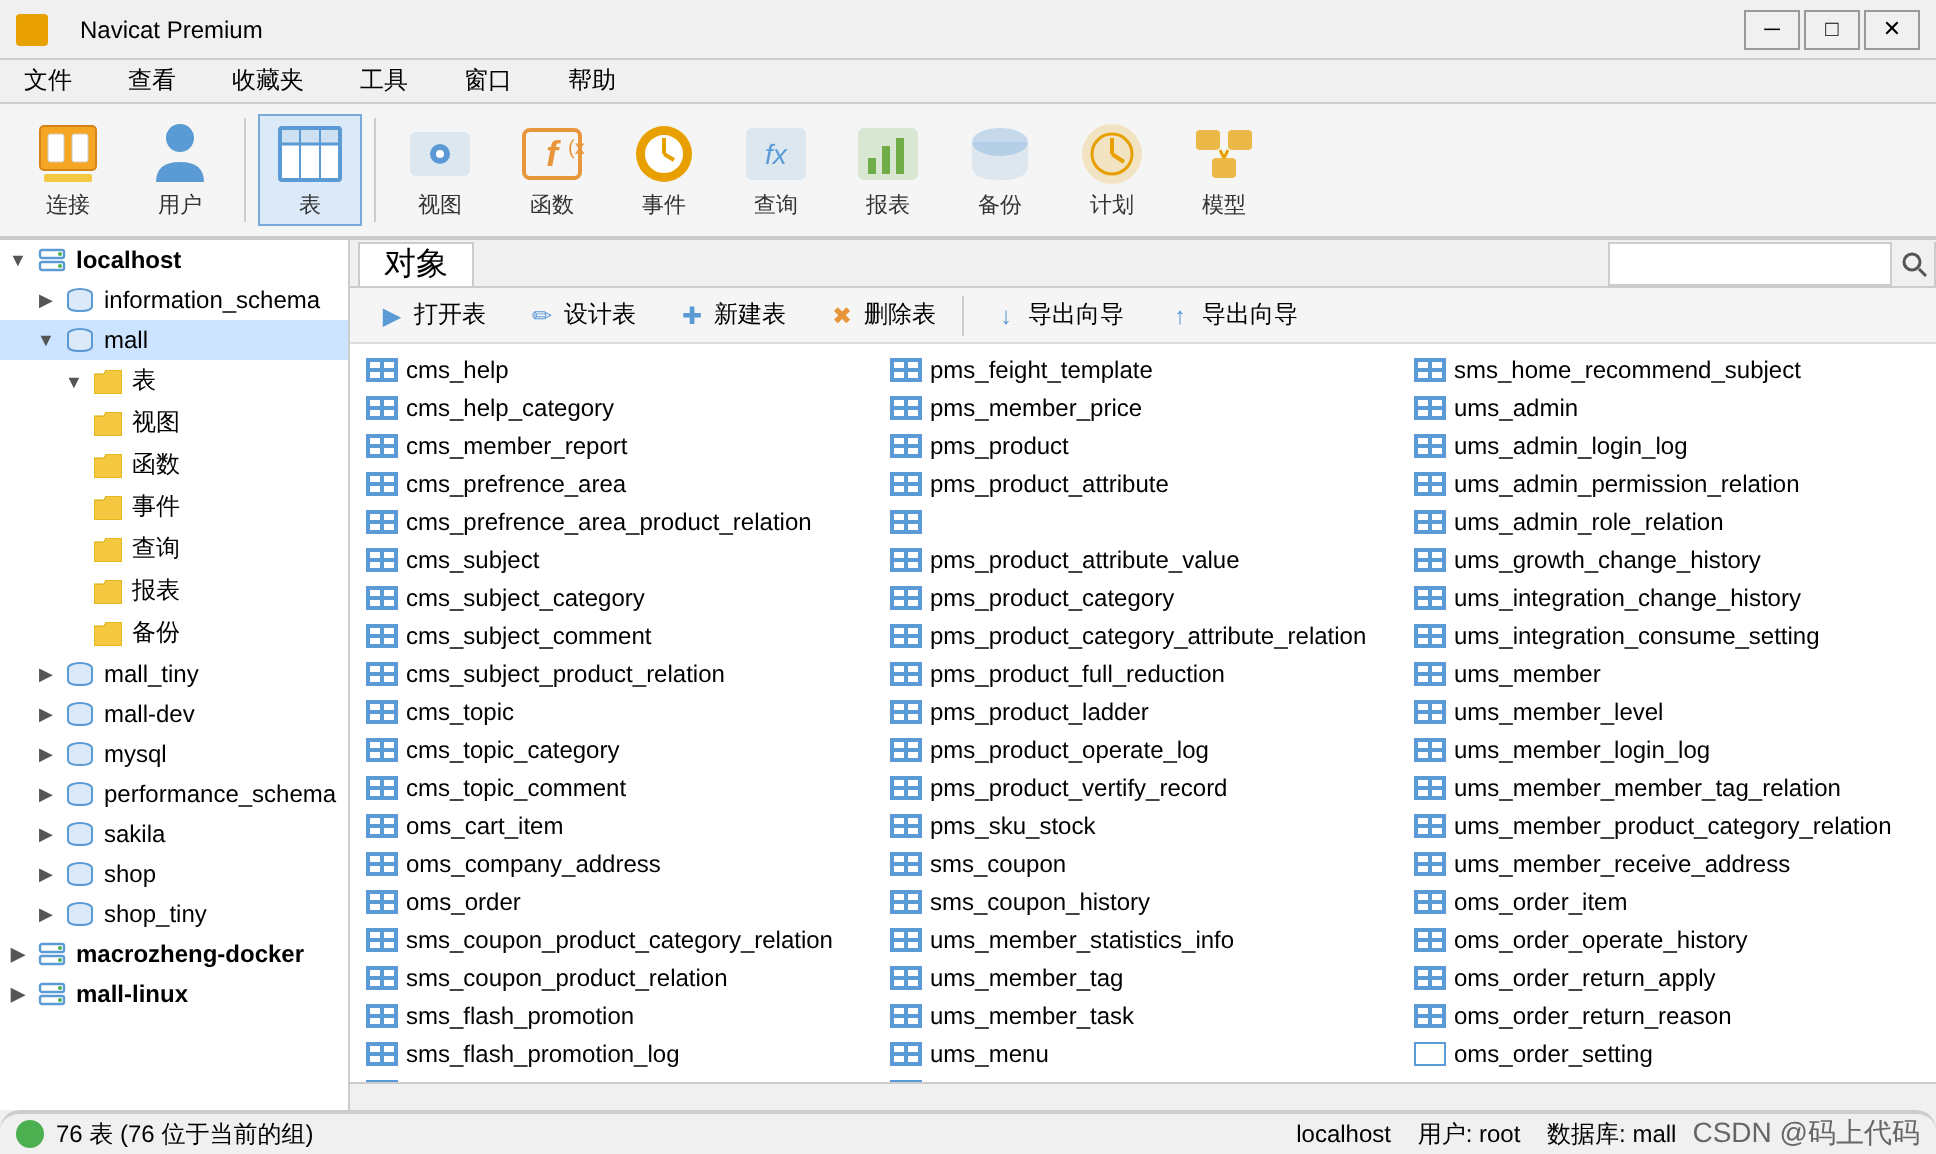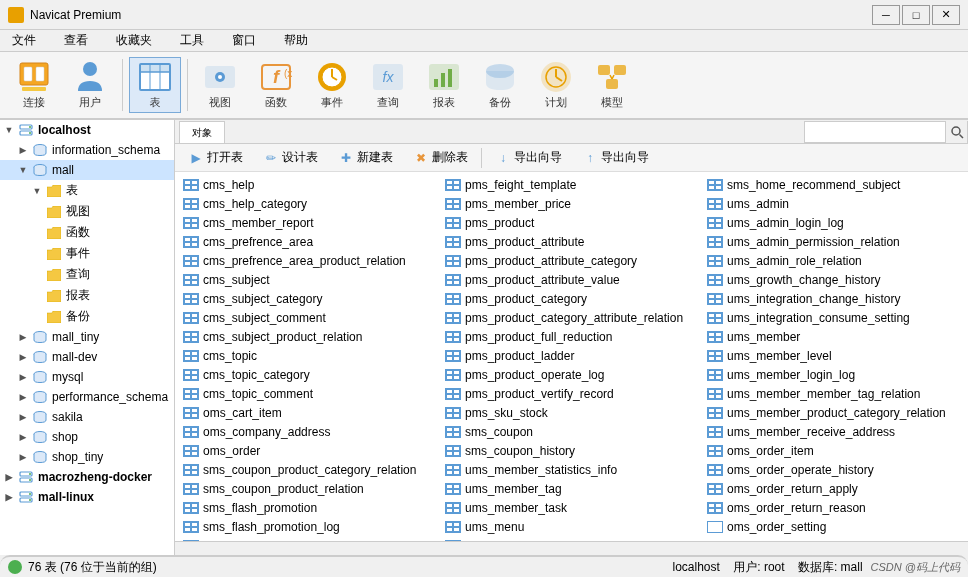--- a/index.html
+++ b/index.html
@@ -1,20 +1,20 @@
 <!DOCTYPE html>
 <html><head>
   <meta charset="utf-8">
   <style>
     * { margin: 0; padding: 0; box-sizing: border-box; }
     body { font-family: 'Microsoft YaHei', SimSun, Arial, sans-serif; font-size: 12px; background: #f0f0f0; width: 968px; height: 577px; overflow: hidden; }
 
     
     .title-bar { background: #f0f0f0; height: 30px; display: flex; align-items: center; justify-content: space-between; padding: 0 8px; border-bottom: 1px solid #ccc; }
-    .title-bar-left { display: flex; align-items: center; gap: 6px; font-size: 12px; }
+    .title-bar-left { display: flex; align-items: center; gap: 16px; font-size: 12px; }
     .title-bar-icon { width: 16px; height: 16px; background: #e8a000; border-radius: 2px; display: inline-block; }
     .title-bar-right { display: flex; gap: 2px; }
     .title-btn { width: 28px; height: 20px; background: #f0f0f0; border: 1px solid #999; display: flex; align-items: center; justify-content: center; cursor: pointer; font-size: 11px; }
 
     
     .menu-bar { background: #f0f0f0; height: 22px; display: flex; align-items: center; padding: 0 4px; border-bottom: 1px solid #ccc; gap: 12px; }
     .menu-item { padding: 2px 8px; cursor: pointer; font-size: 12px; }
 
     
     .toolbar { background: #f5f5f5; height: 68px; display: flex; align-items: center; padding: 4px 8px; border-bottom: 2px solid #ccc; gap: 4px; }
@@ -32,21 +32,21 @@
     .sidebar-item.selected { background: #cce4ff; }
     .sidebar-item.bold { font-weight: bold; }
     .sidebar-chevron { width: 10px; height: 10px; display: flex; align-items: center; justify-content: center; font-size: 9px; color: #555; flex-shrink: 0; }
     .sidebar-icon { width: 16px; height: 16px; flex-shrink: 0; display: flex; align-items: center; justify-content: center; }
 
     
     .content { flex: 1; display: flex; flex-direction: column; overflow: hidden; }
 
     
     .tab-bar { height: 24px; background: #f0f0f0; display: flex; align-items: flex-end; padding-left: 4px; border-bottom: 1px solid #ccc; }
-    .tab { height: 22px; padding: 0 12px; background: white; border: 1px solid #ccc; border-bottom: none; display: flex; align-items: center; font-size: 10px; cursor: pointer; }
+    .tab { height: 22px; padding: 0 12px; background: white; border: 1px solid #ccc; border-bottom: none; display: flex; align-items: center; font-size: 16px; cursor: pointer; }
 
     
     .obj-toolbar { height: 28px; background: #f5f5f5; display: flex; align-items: center; padding: 0 4px; border-bottom: 1px solid #ddd; gap: 2px; }
     .obj-btn { display: flex; align-items: center; gap: 3px; padding: 2px 8px; border: 1px solid transparent; cursor: pointer; font-size: 12px; height: 22px; }
     .obj-btn-icon { width: 16px; height: 16px; display: flex; align-items: center; justify-content: center; }
     .obj-separator { width: 1px; height: 20px; background: #ccc; margin: 0 2px; }
 
     
     .table-list { flex: 1; background: white; overflow-y: auto; padding: 4px; display: grid; grid-template-columns: repeat(3, 1fr); gap: 1px; align-content: start; }
     .table-item { display: flex; align-items: center; gap: 4px; padding: 2px 4px; cursor: pointer; white-space: nowrap; font-size: 12px; }
@@ -565,21 +565,20 @@
           </div>
           <span>cms_prefrence_area_product_relation</span>
         </div>
         <div class="table-item">
           <div class="table-icon">
             <div></div>
             <div></div>
             <div></div>
             <div></div>
           </div>
-          <span>pms_product_attribute_category</span>
         </div>
         <div class="table-item">
           <div class="table-icon">
             <div></div>
             <div></div>
             <div></div>
             <div></div>
           </div>
           <span>ums_admin_role_relation</span>
         </div>
@@ -976,15 +975,15 @@
     <span>76 表 (76 位于当前的组)</span>
   </div>
   <div class="status-right">
     <span>
       <span>localhost</span>
       &nbsp;&nbsp;
       <span>用户: root</span>
       &nbsp;&nbsp;
       <span>数据库: mall</span>
     </span>
-    <span style="color:#666;font-size:11px;font-style:italic;">CSDN @码上代码</span>
+    <span style="color:#666;font-size:14px;">CSDN @码上代码</span>
   </div>
 </div>
 
 </body></html>

